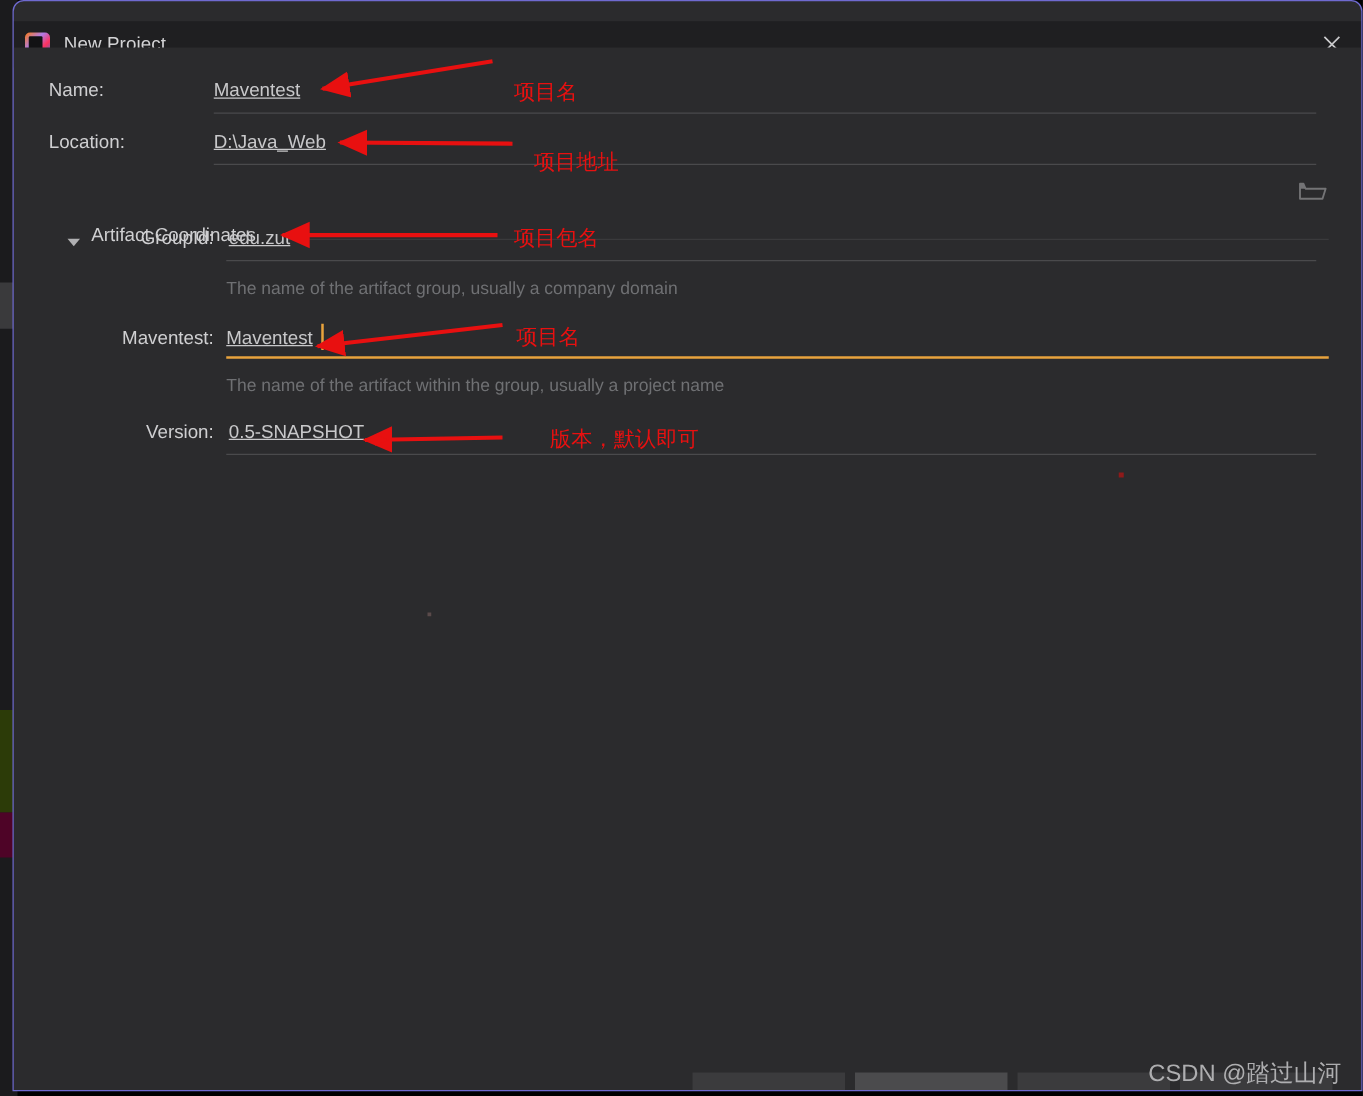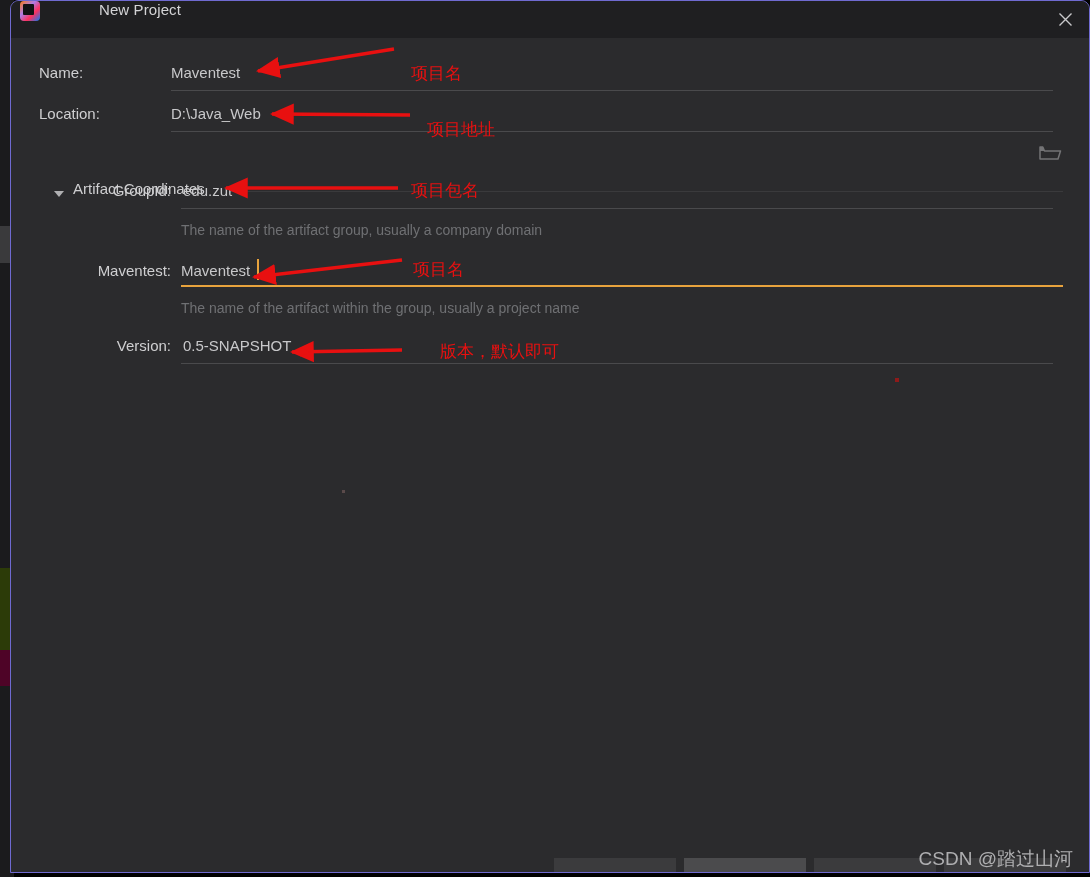--- a/index.html
+++ b/index.html
@@ -28,25 +28,25 @@
     width: 1080px; height: 873px;
     background: #2b2b2d;
     border: 1px solid #6f6ad0;
     border-radius: 9px 9px 0 0;
     overflow: hidden;
   }
 
   
   #titlebar {
     position: absolute;
-    left: 0; top: 0;
+    left: 0; top: 16px;
     width: 1078px; height: 37px;
     background: #1f1f21;
     display: flex;
-    gap: 48px;
+    align-items: center;
   }
   #app-icon {
     margin-left: 9px;
     width: 20px; height: 20px;
     position: relative;
     border-radius: 4px;
     background: linear-gradient(135deg, #f97a12 0%, #b07ce8 38%, #fe315d 66%, #087cfa 100%);
     flex: none;
   }
   #app-icon::after {
@@ -99,20 +99,21 @@
     font-size: 15px;
     white-space: nowrap;
   }
   .field-label.right { text-align: right; }
 
   .field-value {
     position: absolute;
     color: #c8c8ca;
     font-size: 15px;
     white-space: nowrap;
+    text-decoration: underline;
   }
 
   .field-underline {
     position: absolute;
     height: 1px;
     background: #4a4a4c;
   }
   .field-underline.focused {
     height: 2px;
     background: #e8a33d;

